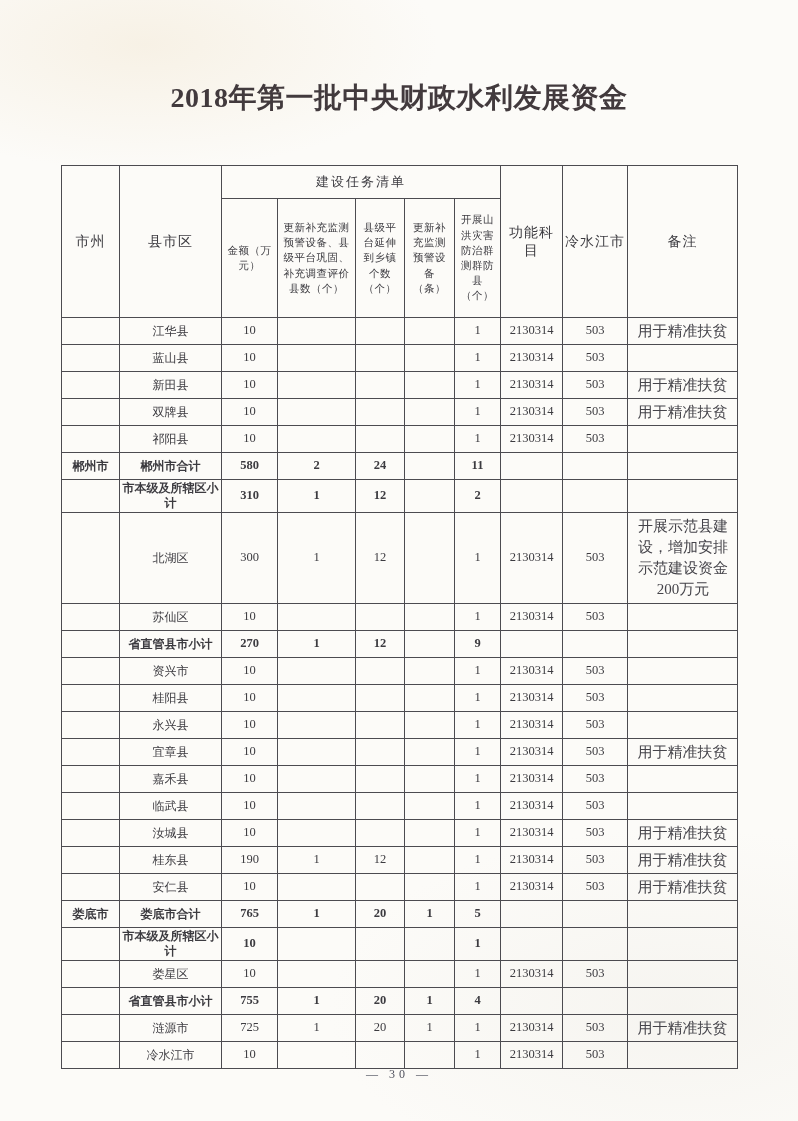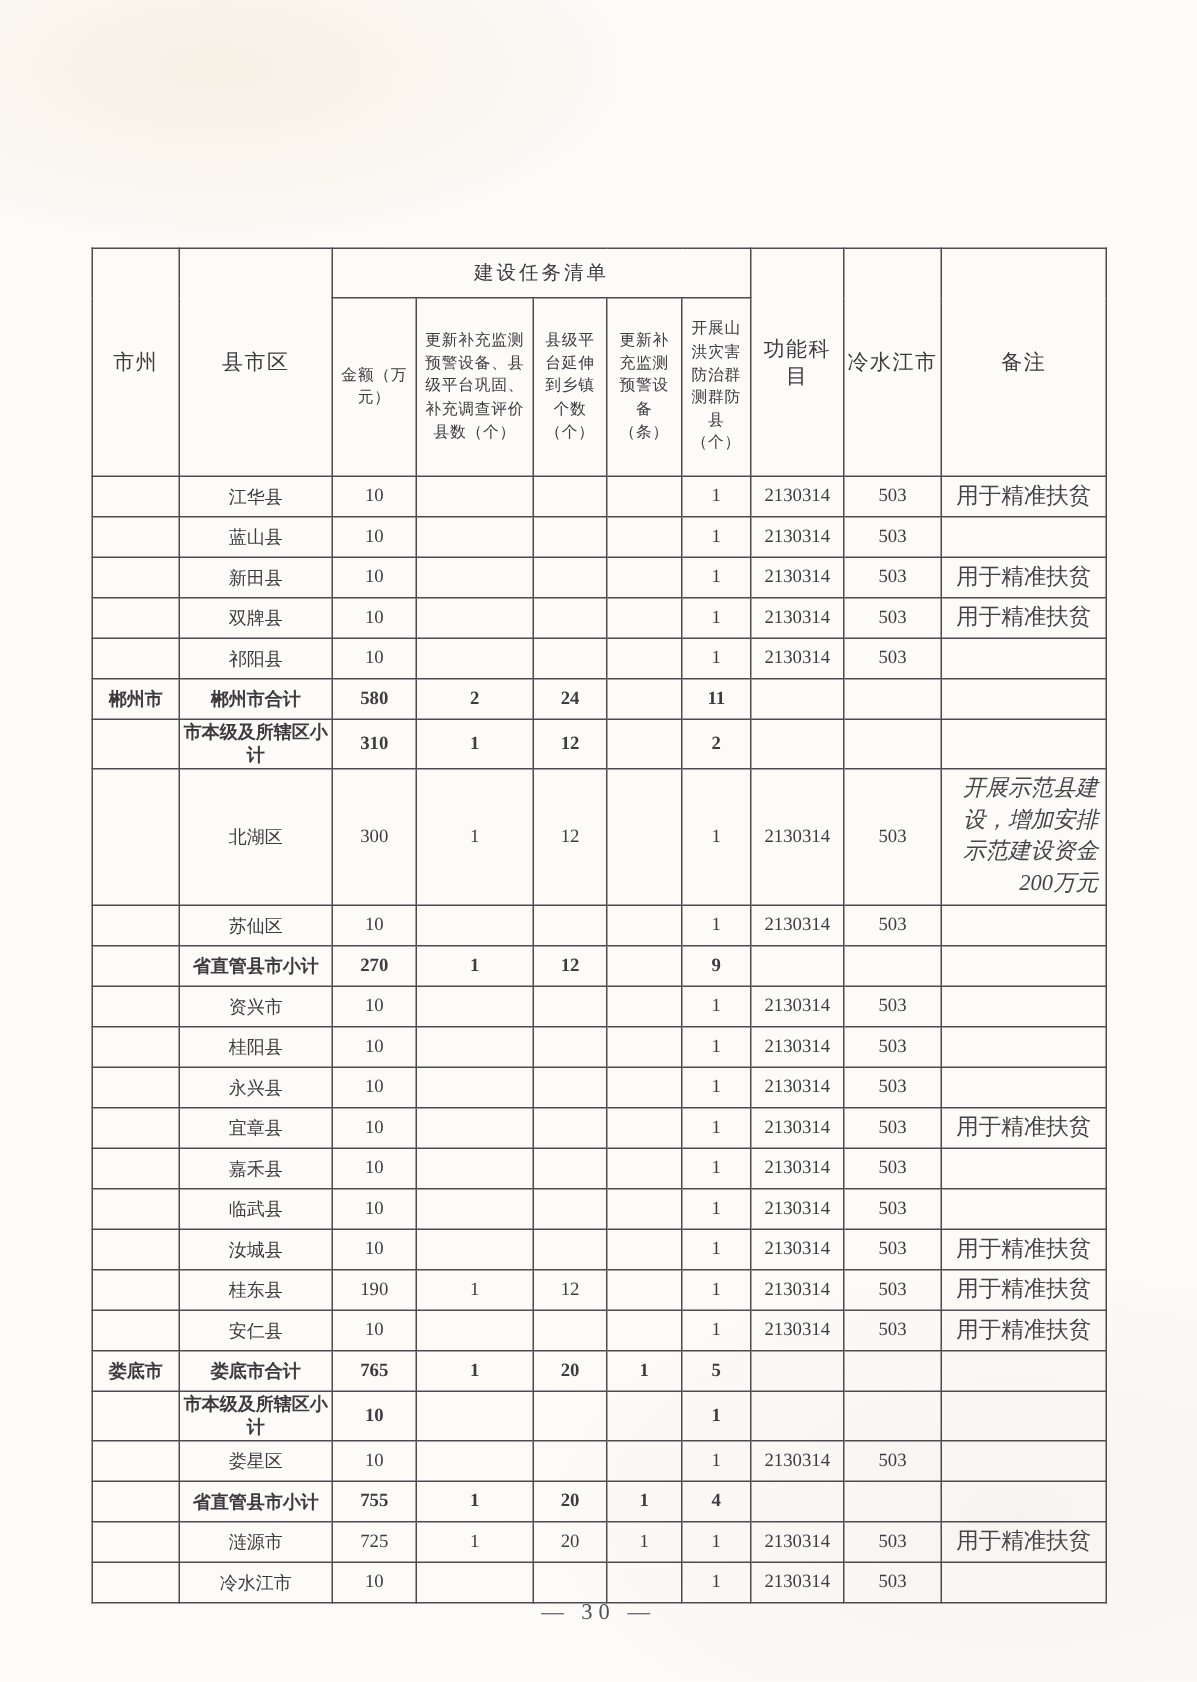--- a/index.html
+++ b/index.html
@@ -55,39 +55,39 @@
     letter-spacing: 0.5px;
     padding: 2px 4px;
   }
   tbody tr { height: 27px; }
   tbody td { font-size: 12px; line-height: 1.25; }
   tbody td.num { font-size: 12.5px; }
   tbody td.remark-cell { font-size: 15px; color: #45444a; line-height: 1.4; }
   tbody tr.row-subtotal td { font-weight: bold; margin-top: 16px; }
   tbody tr.row-tall { height: 72px; }
   tbody tr.row-tall td.remark-cell {
-    text-align: right;
+    text-align: center;
     padding: 3px 5px 3px 6px;
-    font-style: italic;
   }
   .page-number {
     position: absolute;
     top: 1067px;
     left: 0;
     width: 100%;
     text-align: center;
-    font-size: 15px;
+    font-size: 12px;
     letter-spacing: 4px;
     color: #4e505c;
   }
 </style>
 </head>
 <body>
 
 <div class="doc-title">
+  <span>2018年第一批中央财政水利发展资金</span>
 </div>
 
 <table class="main-table">
   <colgroup>
     <col style="width:58px">
       <col style="width:102px">
       <col style="width:56px">
     <col style="width:78px">
       <col style="width:49px">
       <col style="width:50px">

